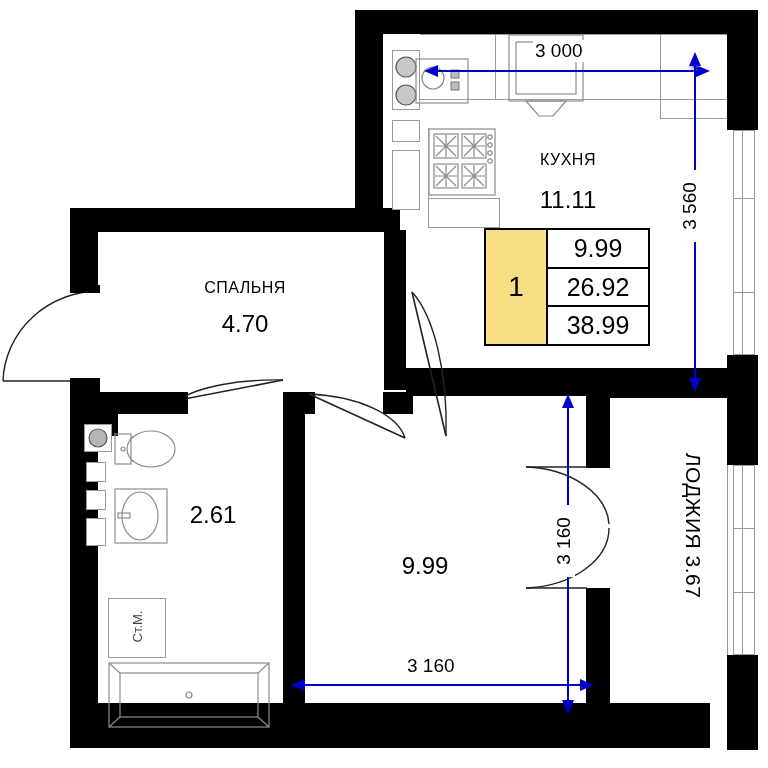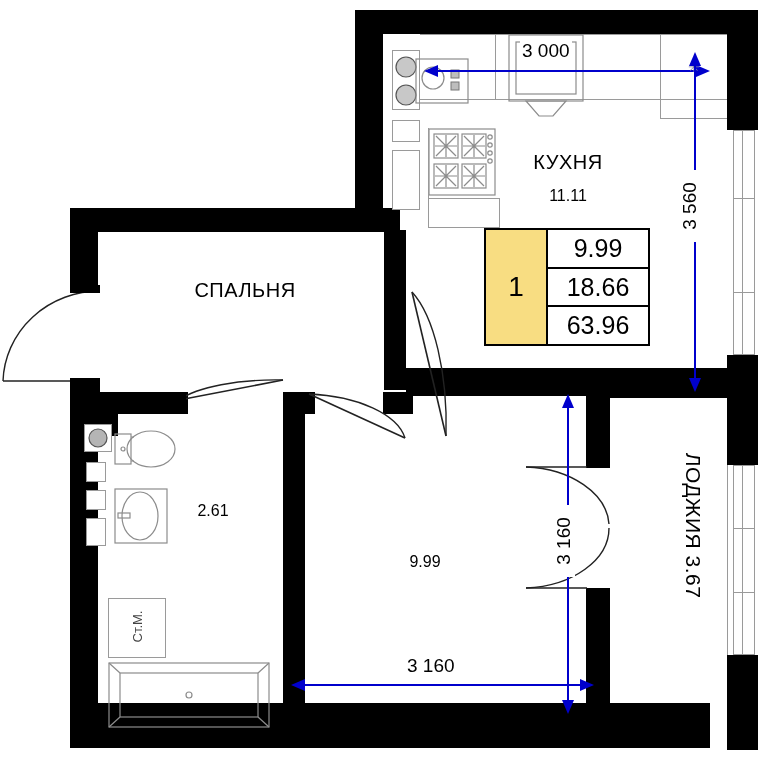--- a/index.html
+++ b/index.html
@@ -8,22 +8,22 @@
     position:relative;
     width:768px;height:768px;
     background:#ffffff;
     overflow:hidden;
   }
   .wall{position:absolute;background:#000000;}
   .room{position:absolute;background:#ffffff;}
   .thin{position:absolute;border:1px solid #9a9a9a;background:#ffffff;box-sizing:border-box;}
   .thinline{position:absolute;background:#9a9a9a;}
   .lbl{position:absolute;color:#000;text-align:center;white-space:nowrap;line-height:1;}
-  .room-name{font-size:20px;letter-spacing:.5px;}
-  .room-area{font-size:16px;}
+  .room-name{font-size:16px;letter-spacing:.5px;}
+  .room-area{font-size:24px;}
   .dim-txt{position:absolute;font-size:19px;color:#000;white-space:nowrap;background:#fff;padding:0 2px;}
   .dimline{position:absolute;background:#0000cc;}
   .arrow{position:absolute;width:0;height:0;}
   .ar-left{border-top:6px solid transparent;border-bottom:6px solid transparent;border-right:14px solid #0000cc;}
   .ar-right{border-top:6px solid transparent;border-bottom:6px solid transparent;border-left:14px solid #0000cc;}
   .ar-up{border-left:6px solid transparent;border-right:6px solid transparent;border-bottom:14px solid #0000cc;}
   .ar-down{border-left:6px solid transparent;border-right:6px solid transparent;border-top:14px solid #0000cc;}
   .tick{position:absolute;color:#8888aa;font-size:14px;}
   
   #info-table{position:absolute;left:484px;top:228px;width:166px;height:118px;border:2px solid #000;box-sizing:border-box;display:flex;background:#fff;}
@@ -205,50 +205,51 @@
     <path d="M1 1 A 88 60 0 0 1 84 58" class="doorarc"></path>
     <path d="M1 122 A 88 60 0 0 0 84 62" class="doorarc"></path>
     <path d="M1 1 L62 1" class="doorleaf"></path>
     <path d="M1 122 L62 122" class="doorleaf"></path>
   </svg>
 
   <div class="lbl room-name" style="left:490px;top:152px;width:156px;">КУХНЯ</div>
   <div class="lbl room-area" style="left:490px;top:188px;width:156px;">11.11</div>
 
   <div class="lbl room-name" style="left:130px;top:280px;width:230px;">СПАЛЬНЯ</div>
+  <div class="lbl room-area" style="left:130px;top:312px;width:230px;">4.70</div>
 
   <div class="lbl room-area" style="left:148px;top:503px;width:130px;">2.61</div>
 
   <div class="lbl room-area" style="left:330px;top:554px;width:190px;">9.99</div>
 
   <div class="lbl vert-text-cw room-name" style="left:578px;top:515px;width:230px;font-size:21px;">ЛОДЖИЯ 3.67</div>
 
   <div class="dimline" style="left:428px;top:70px;width:268px;height:2px;"></div>
   <div class="arrow ar-left" style="left:424px;top:65px;"></div>
   <div class="arrow ar-right" style="left:696px;top:65px;"></div>
   <div class="tick" style="left:688px;top:59px;">✳</div>
-  <div class="dim-txt" style="left:520px;top:40px;">3 000</div>
+  <div class="dim-txt" style="left:533px;top:40px;">3 000</div>
 
   <div class="dimline" style="left:694px;top:58px;width:2px;height:325px;"></div>
   <div class="arrow ar-up" style="left:689px;top:52px;"></div>
   <div class="arrow ar-down" style="left:689px;top:378px;"></div>
   <div class="dim-txt vert-text" style="left:654px;top:195px;width:68px;text-align:center;">3 560</div>
 
   <div class="dimline" style="left:295px;top:684px;width:285px;height:2px;"></div>
   <div class="arrow ar-left" style="left:291px;top:679px;"></div>
   <div class="arrow ar-right" style="left:580px;top:679px;"></div>
   <div class="dim-txt" style="left:405px;top:655px;">3 160</div>
 
   <div class="dimline" style="left:567px;top:400px;width:2px;height:305px;"></div>
   <div class="arrow ar-up" style="left:562px;top:394px;"></div>
   <div class="arrow ar-down" style="left:562px;top:700px;"></div>
   <div class="dim-txt vert-text" style="left:528px;top:530px;width:68px;text-align:center;">3 160</div>
 
   <div id="info-table">
     <div id="info-num">1</div>
     <div id="info-vals">
       <div>9.99</div>
-      <div>18.66</div>
-      <div>63.96</div>
+      <div>26.92</div>
+      <div>38.99</div>
     </div>
   </div>
 
 </div>
 
 </body></html>

